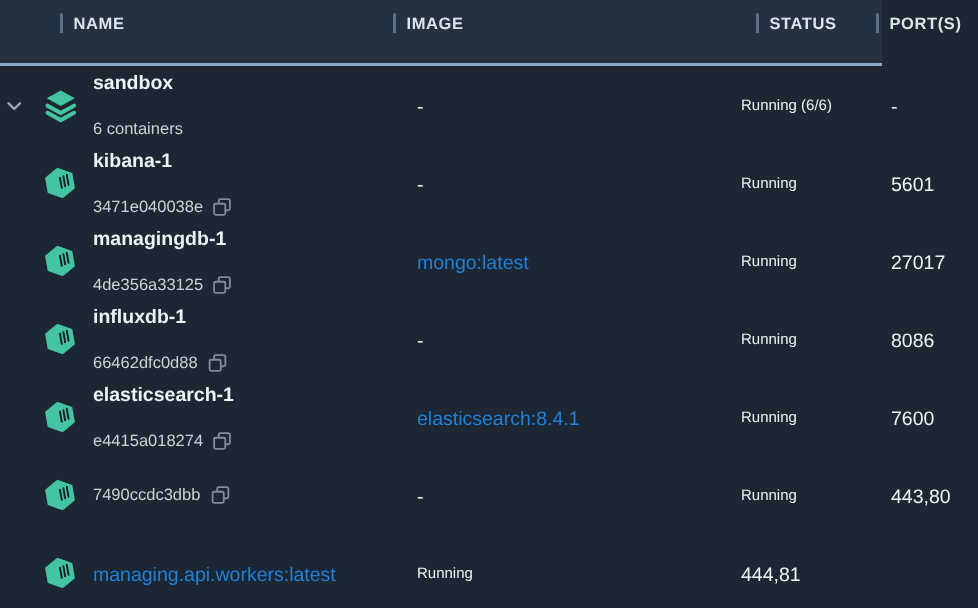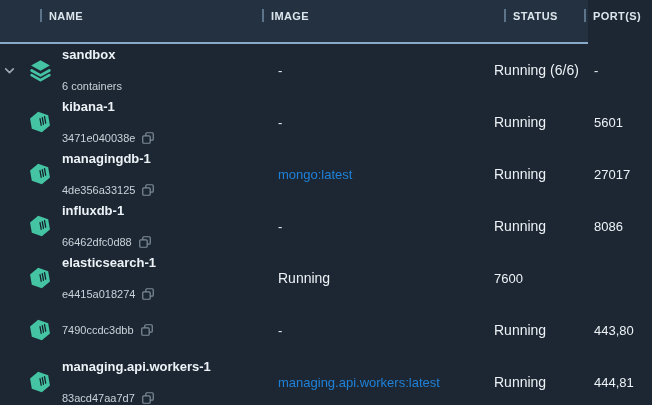--- a/index.html
+++ b/index.html
@@ -50,21 +50,21 @@
   .icon-cell{display:flex;justify-content:center;align-items:center;}
   .name-cell{display:flex;flex-direction:column;justify-content:center;gap:15px;min-width:0;}
   .cname{
     font-size:13px;font-weight:bold;color:var(--text-primary);line-height:17px;
     white-space:nowrap;overflow:hidden;text-overflow:ellipsis;
   }
   .subrow{display:flex;align-items:center;gap:6px;}
   .csub{font-size:11px;color:var(--text-secondary);line-height:16px;white-space:nowrap;}
   .image-cell{font-size:13px;color:var(--text-primary);white-space:nowrap;overflow:hidden;text-overflow:ellipsis;padding-right:10px;}
   .image-cell.is-link{color:var(--link);cursor:pointer;}
-  .status-cell{font-size:14px;color:var(--text-primary);white-space:nowrap;}
+  .status-cell{font-size:10px;color:var(--text-primary);white-space:nowrap;}
   .ports-cell{font-size:13px;color:var(--text-primary);white-space:nowrap;}
   .copy-btn{display:inline-flex;align-items:center;cursor:pointer;flex:none;}
   svg{display:block;}
   .cube-svg{transform:rotate(-10deg);}
 </style>
 </head>
 <body>
 
 <div class="table">
 
@@ -237,20 +237,21 @@
         <span class="csub">e4415a018274</span>
         <span class="copy-btn">
           <svg width="14" height="14" viewBox="0 0 16 16">
             <rect x="5.5" y="2" width="8.5" height="8.5" rx="1.2" fill="none" stroke="var(--muted-icon)" stroke-width="1.4"></rect>
             <rect x="2" y="5.5" width="8.5" height="8.5" rx="1.2" fill="var(--row-bg)" stroke="var(--muted-icon)" stroke-width="1.4"></rect>
           </svg>
         </span>
       </span>
     </div>
 
+    <div class="image-cell is-link">elasticsearch:8.4.1</div>
     <div class="status-cell">Running</div>
     <div class="ports-cell">7600</div>
   </div>
       <div class="row">
     <div class="expander-cell">
       
     </div>
 
     <div class="icon-cell">
 
@@ -286,31 +287,19 @@
     <div class="icon-cell">
 
       <span class="row-icon cube">
         <svg class="cube-svg" width="24" height="24" viewBox="0 0 24 24">
           <path d="M12 1.6 L21.2 6.8 L21.2 17.2 L12 22.4 L2.8 17.2 L2.8 6.8 Z" fill="var(--teal)"></path>
           <path d="M12.6 8.6 L12.6 15.4 M15.0 8.0 L15.0 14.8 M17.4 7.4 L17.4 14.2" stroke="#15202b" stroke-width="1.3" stroke-linecap="round"></path>
         </svg>
       </span>
     </div>
 
-    <div class="name-cell">
-      <span class="cname">managing.api.workers-1</span>
-      <span class="subrow">
-        <span class="csub">83acd47aa7d7</span>
-        <span class="copy-btn">
-          <svg width="14" height="14" viewBox="0 0 16 16">
-            <rect x="5.5" y="2" width="8.5" height="8.5" rx="1.2" fill="none" stroke="var(--muted-icon)" stroke-width="1.4"></rect>
-            <rect x="2" y="5.5" width="8.5" height="8.5" rx="1.2" fill="var(--row-bg)" stroke="var(--muted-icon)" stroke-width="1.4"></rect>
-          </svg>
-        </span>
-      </span>
-    </div>
 
     <div class="image-cell is-link">managing.api.workers:latest</div>
     <div class="status-cell">Running</div>
     <div class="ports-cell">444,81</div>
   </div>
     </div>
 </div>
 
 </body></html>

